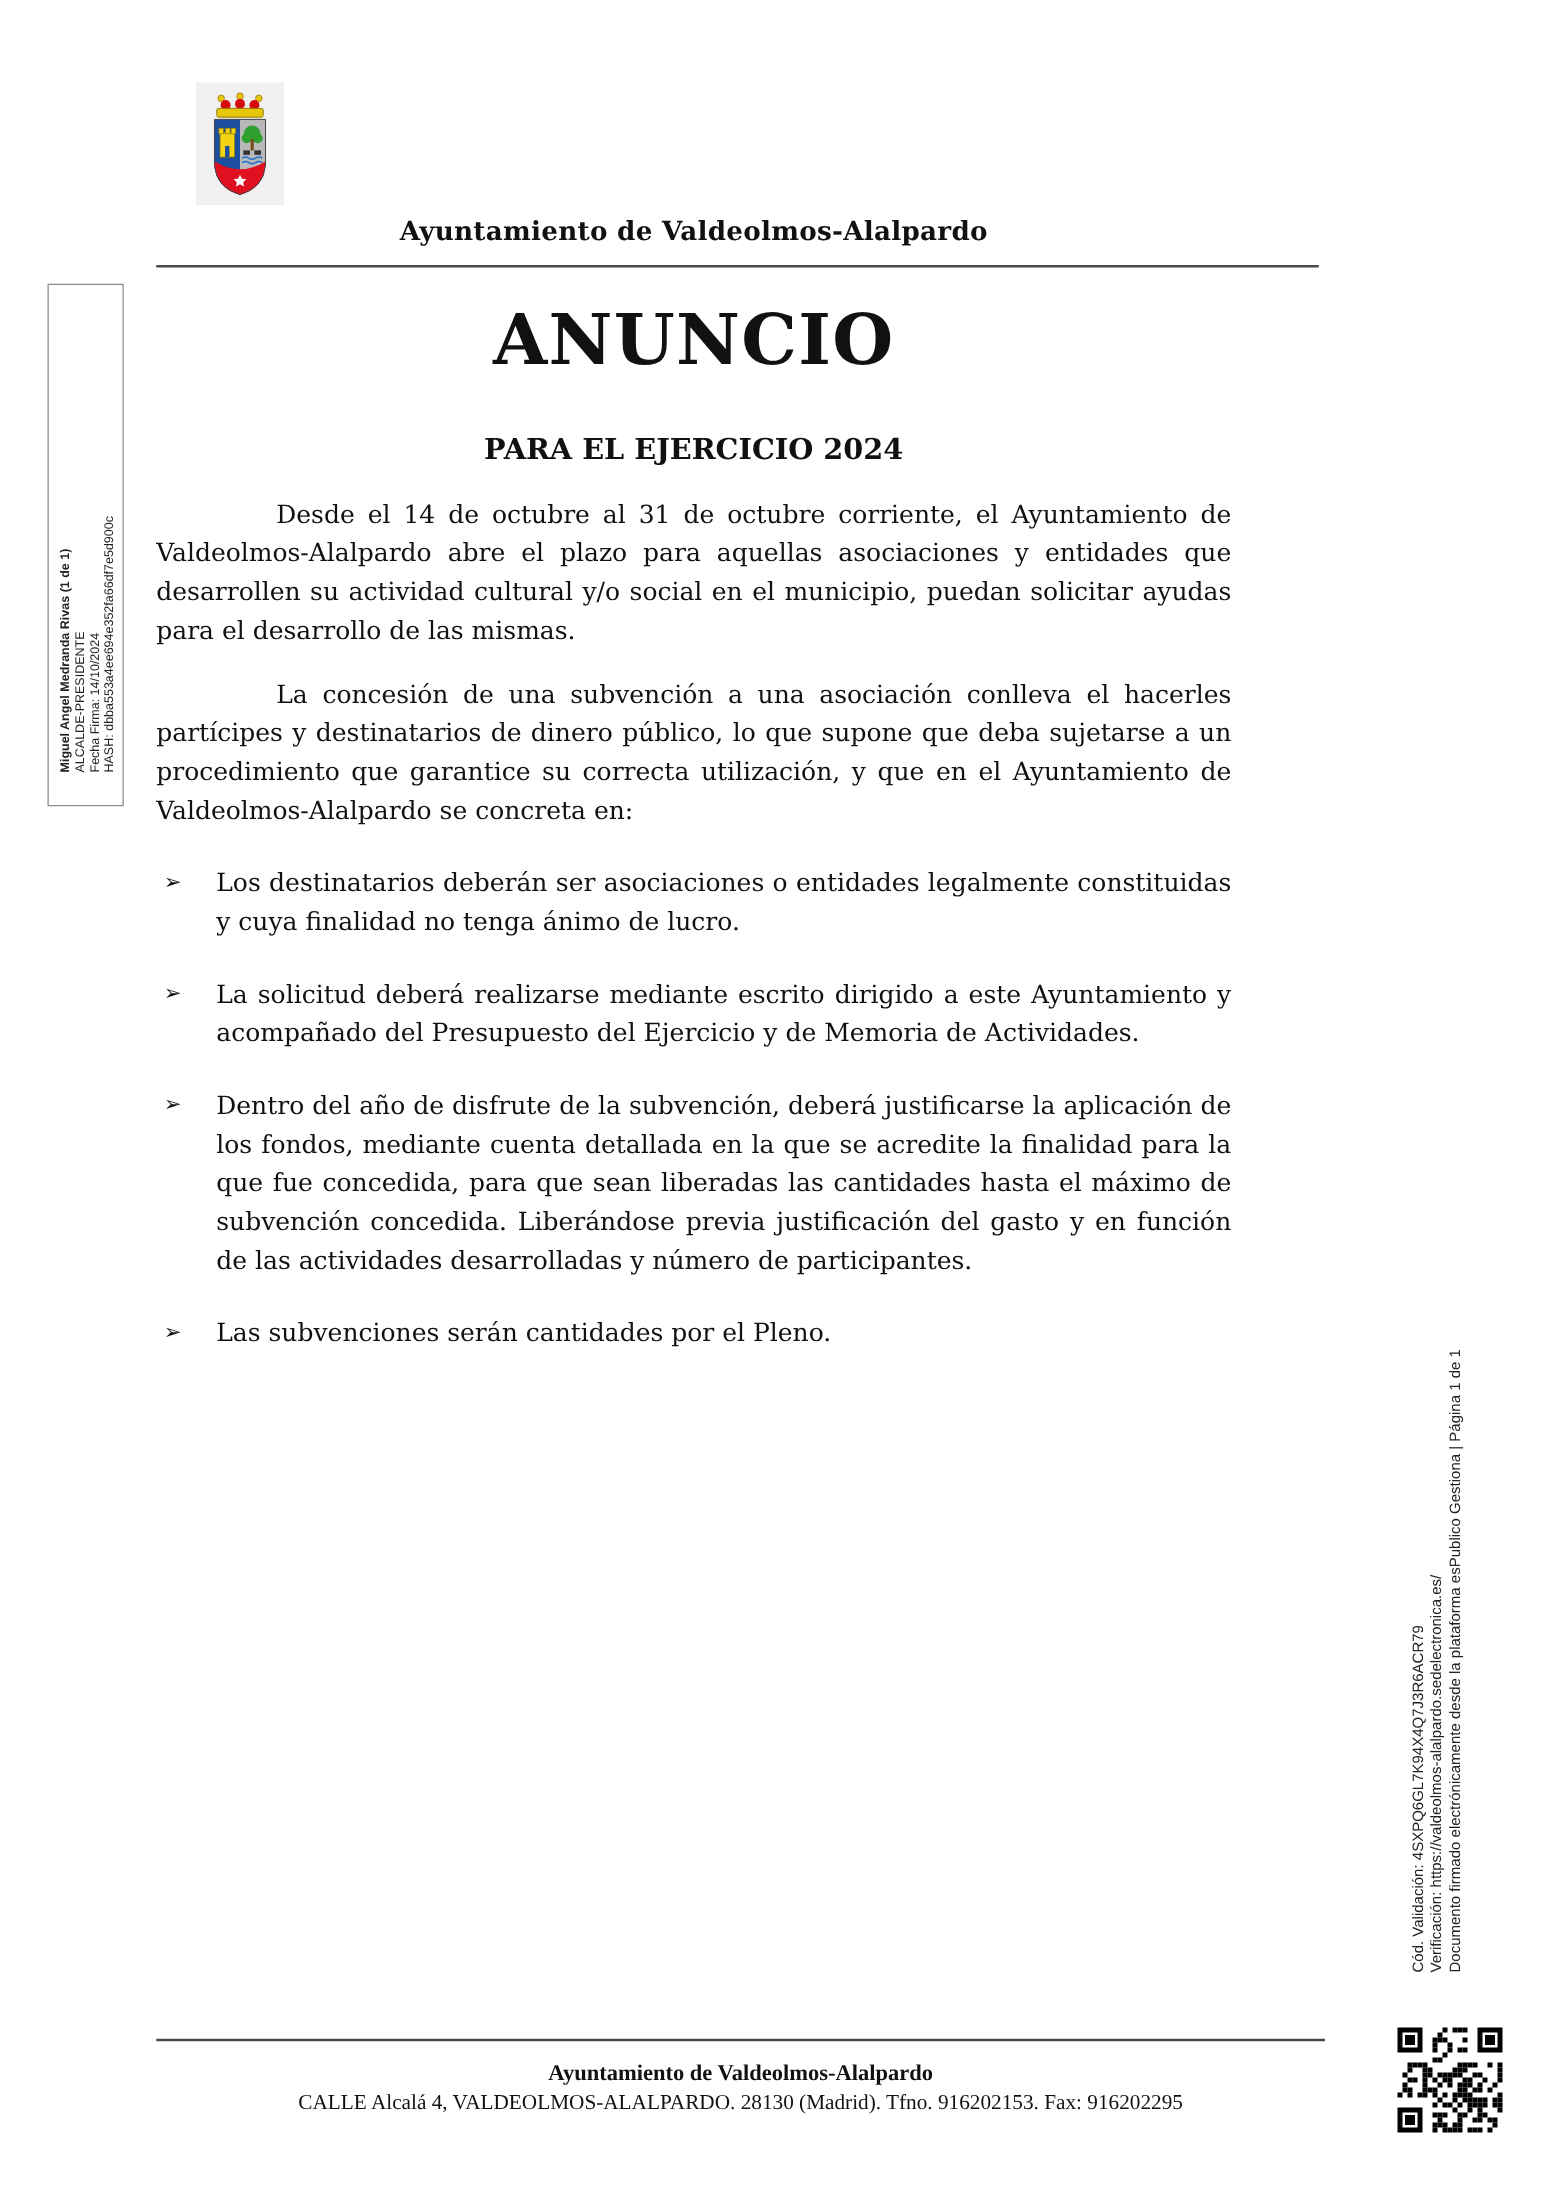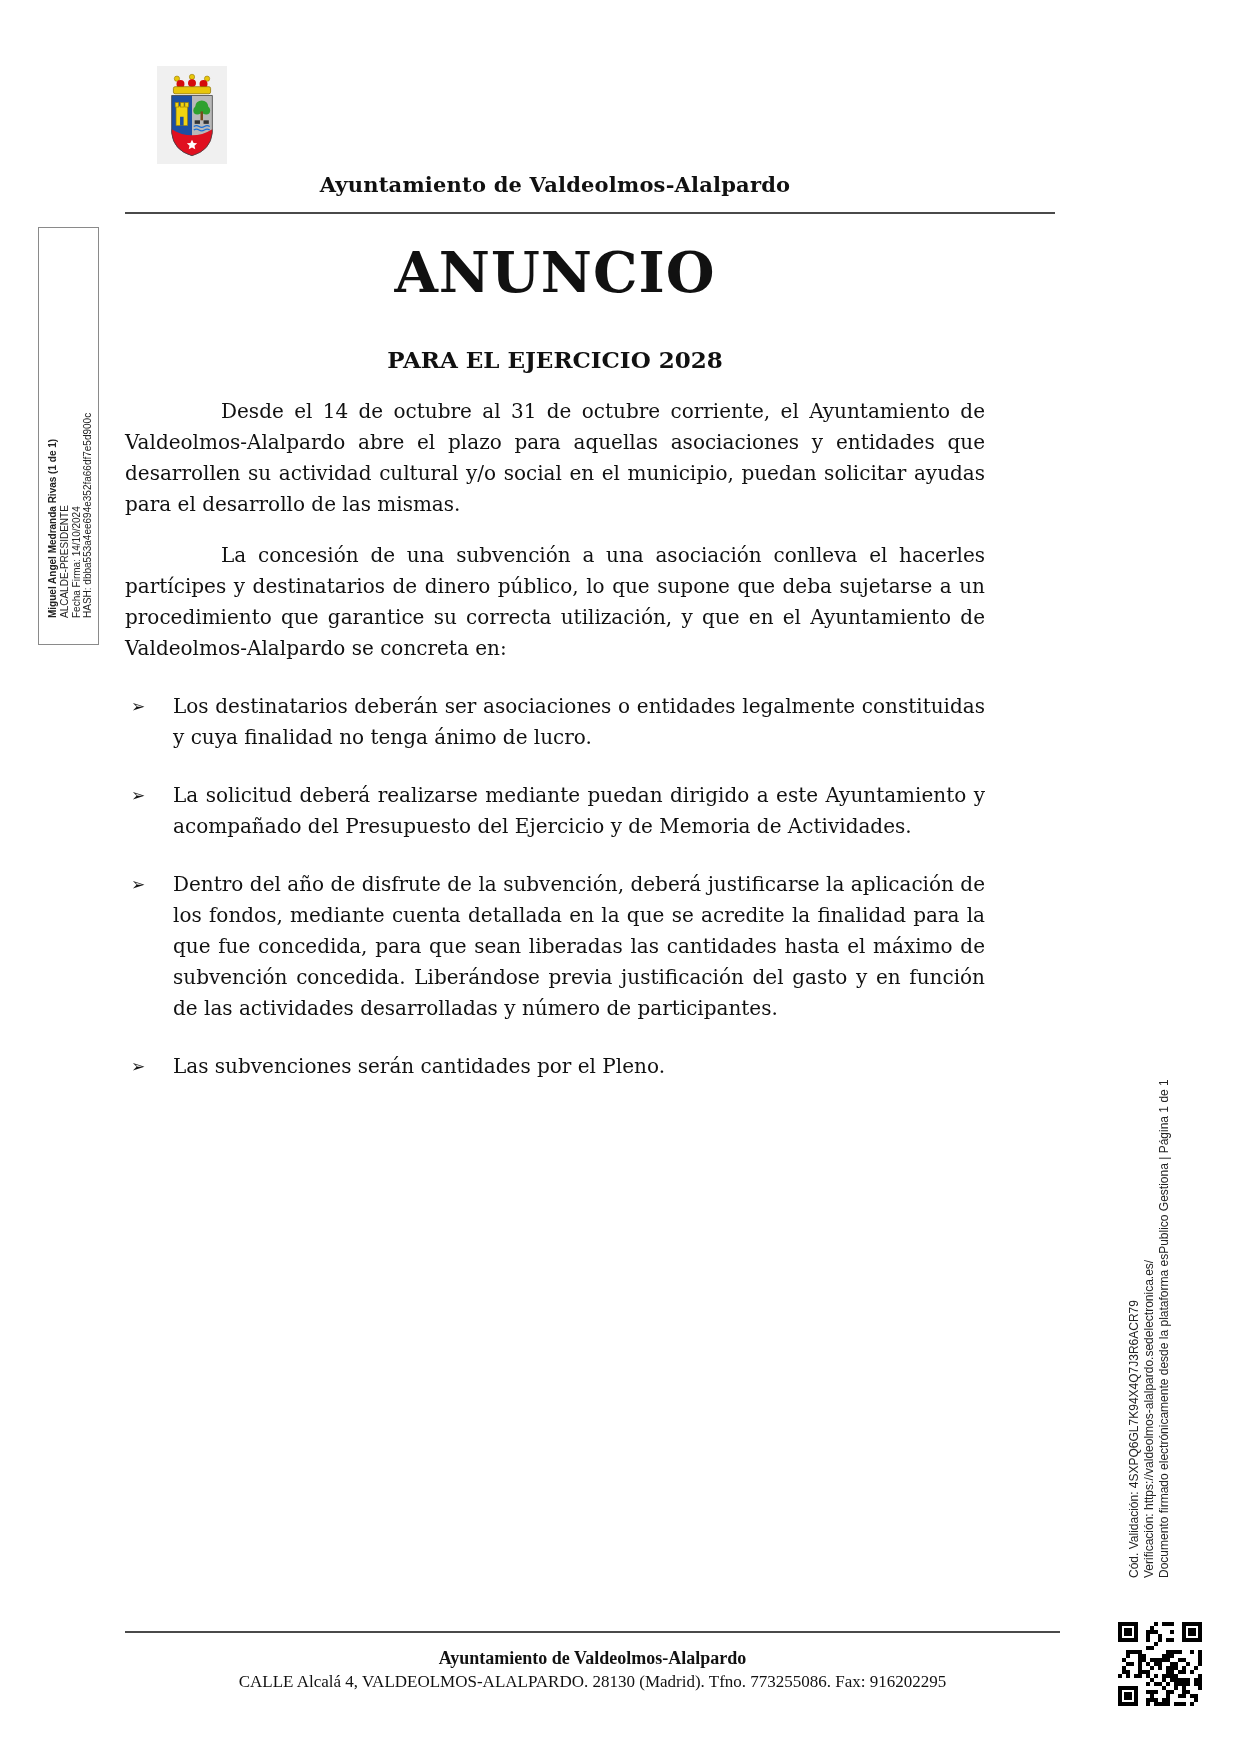--- a/index.html
+++ b/index.html
@@ -144,49 +144,49 @@
 
   <div class="vert val-text">
     <div>Cód. Validación: 4SXPQ6GL7K94X4Q7J3R6ACR79</div>
     <div>Verificación: https://valdeolmos-alalpardo.sedelectronica.es/</div>
     <div>Documento firmado electrónicamente desde la plataforma esPublico Gestiona | Página 1 de 1</div>
   </div>
 
   <div class="content">
     <div class="doc-title">ANUNCIO</div>
     <div class="doc-subtitle">
-      <div>PARA EL EJERCICIO 2028</div>
+      <div>PARA EL EJERCICIO 2024</div>
     </div>
 
     <p class="para">Desde el 14 de octubre al 31 de octubre corriente, el Ayuntamiento de Valdeolmos-Alalpardo abre el plazo para aquellas asociaciones y entidades que desarrollen su actividad cultural y/o social en el municipio, puedan solicitar ayudas para el desarrollo de las mismas.</p>
     <p class="para">La concesión de una subvención a una asociación conlleva el hacerles partícipes y destinatarios de dinero público, lo que supone que deba sujetarse a un procedimiento que garantice su correcta utilización, y que en el Ayuntamiento de Valdeolmos-Alalpardo se concreta en:</p>
 
     <div class="bullet">
       <span class="marker">➢</span>
       <span class="btext">Los destinatarios deberán ser asociaciones o entidades legalmente constituidas y cuya finalidad no tenga ánimo de lucro.</span>
     </div>
     <div class="bullet">
       <span class="marker">➢</span>
-      <span class="btext">La solicitud deberá realizarse mediante puedan dirigido a este Ayuntamiento y acompañado del Presupuesto del Ejercicio y de Memoria de Actividades.</span>
+      <span class="btext">La solicitud deberá realizarse mediante escrito dirigido a este Ayuntamiento y acompañado del Presupuesto del Ejercicio y de Memoria de Actividades.</span>
     </div>
     <div class="bullet">
       <span class="marker">➢</span>
       <span class="btext">Dentro del año de disfrute de la subvención, deberá justificarse la aplicación de los fondos, mediante cuenta detallada en la que se acredite la finalidad para la que fue concedida, para que sean liberadas las cantidades hasta el máximo de subvención concedida. Liberándose previa justificación del gasto y en función de las actividades desarrolladas y número de participantes.</span>
     </div>
     <div class="bullet">
       <span class="marker">➢</span>
       <span class="btext">Las subvenciones serán cantidades por el Pleno.</span>
     </div>
 
   </div>
 
   <div class="footer-rule"></div>
   <div class="footer-text">
     <div class="ft-title">Ayuntamiento de Valdeolmos-Alalpardo</div>
-    <div class="ft-address">CALLE Alcalá 4, VALDEOLMOS-ALALPARDO. 28130 (Madrid). Tfno. 773255086. Fax: 916202295</div>
+    <div class="ft-address">CALLE Alcalá 4, VALDEOLMOS-ALALPARDO. 28130 (Madrid). Tfno. 916202153. Fax: 916202295</div>
   </div>
 
   <div class="qr">
     <div class="qr-modules">
         <div class="qm" style="left: 36px; top: 0px;"></div>
         <div class="qm" style="left: 44px; top: 0px;"></div>
         <div class="qm" style="left: 48px; top: 0px;"></div>
         <div class="qm" style="left: 52px; top: 0px;"></div>
         <div class="qm" style="left: 32px; top: 4px;"></div>
         <div class="qm" style="left: 28px; top: 8px;"></div>

